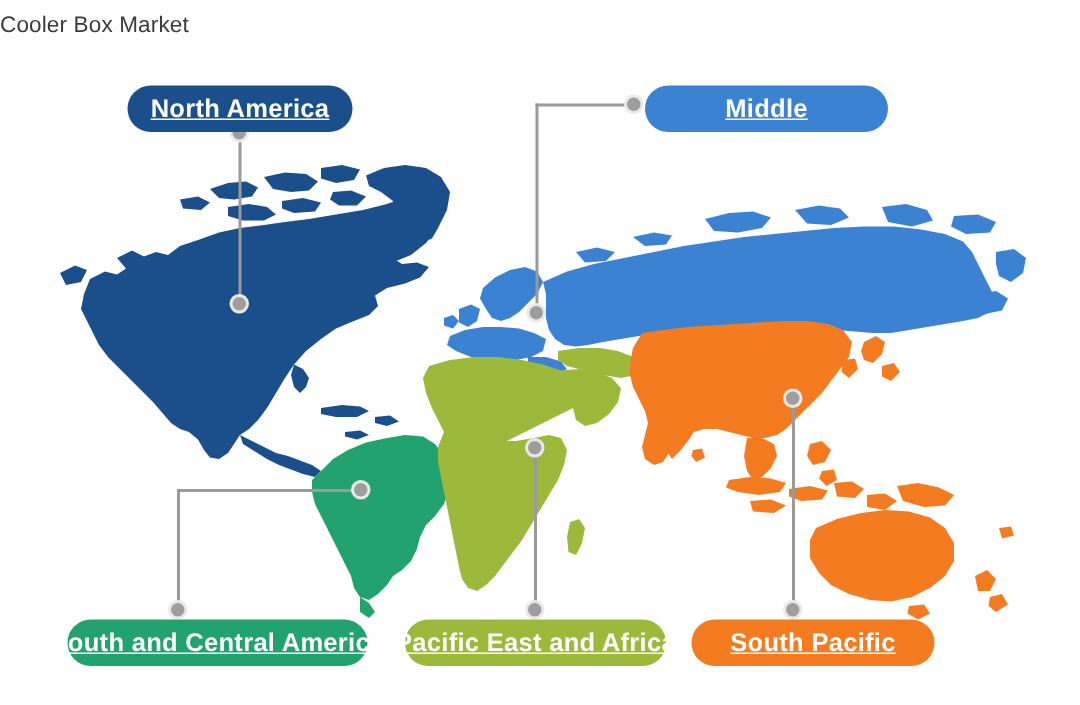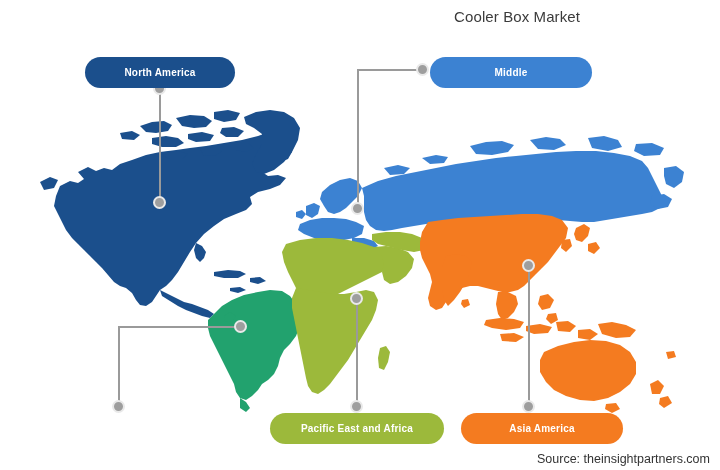--- a/index.html
+++ b/index.html
@@ -7,21 +7,21 @@
     width:720px;height:470px;
     background:#ffffff;
     font-family:"Liberation Sans", sans-serif;
     overflow:hidden;
     position:relative;
   }
   #stage{position:relative;width:720px;height:470px;}
 
   .title{
     position:absolute;left:0;top:8px;width:580px;
-    text-align:right;
+    text-align:left;
     font-size:15px;color:#3b3b3b;
     letter-spacing:.1px;
     font-family:"Liberation Sans", sans-serif;
   }
 
   .mapwrap{position:absolute;left:0;top:0;width:720px;height:470px;}
   svg.worldmap{display:block;width:720px;height:470px;}
 
   
   .conn{position:absolute;background:#9a9a9a;}
@@ -33,26 +33,27 @@
     box-sizing:border-box;
   }
 
   
   .pill{
     position:absolute;
     display:flex;align-items:center;justify-content:center;
     border-radius:18px;
     color:#ffffff;
     font-weight:bold;
-    font-size:10px;
+    font-size:17px;
     letter-spacing:.2px;
     white-space:nowrap;
     font-family:"Liberation Sans", sans-serif;
     box-sizing:border-box;
     padding:0 14px;
+    text-decoration:underline;
   }
 
   .source{
     position:absolute;right:10px;bottom:4px;
     font-size:12.5px;color:#333333;
     font-family:"Liberation Sans", sans-serif;
   }
 </style>
 </head>
 <body>
@@ -234,20 +235,20 @@
   <div class="dot" style="left:350px;top:400px;"></div>
 
   <div class="conn v" style="left:528px;top:265px;height:141px;"></div>
   <div class="dot" style="left:522px;top:259px;"></div>
   <div class="dot" style="left:522px;top:400px;"></div>
 
   <div class="pill" style="left:85px;top:57px;width:150px;height:31px;background:#1b4f8c;">North America</div>
 
   <div class="pill" style="left:430px;top:57px;width:162px;height:31px;background:#3c82d2;">Middle</div>
 
+  <div class="pill" style="left:45px;top:413px;width:200px;height:31px;background:#22a26e;">South and Central America</div>
 
   <div class="pill" style="left:270px;top:413px;width:174px;height:31px;background:#9cb93b;">Pacific East and Africa</div>
 
-  <div class="pill" style="left:461px;top:413px;width:162px;height:31px;background:#f47b20;">Asia America</div>
-
-  <div class="source">Source: theinsightpartners.com</div>
+  <div class="pill" style="left:461px;top:413px;width:162px;height:31px;background:#f47b20;">South Pacific</div>
+
 
 </div>
 
 </body></html>

